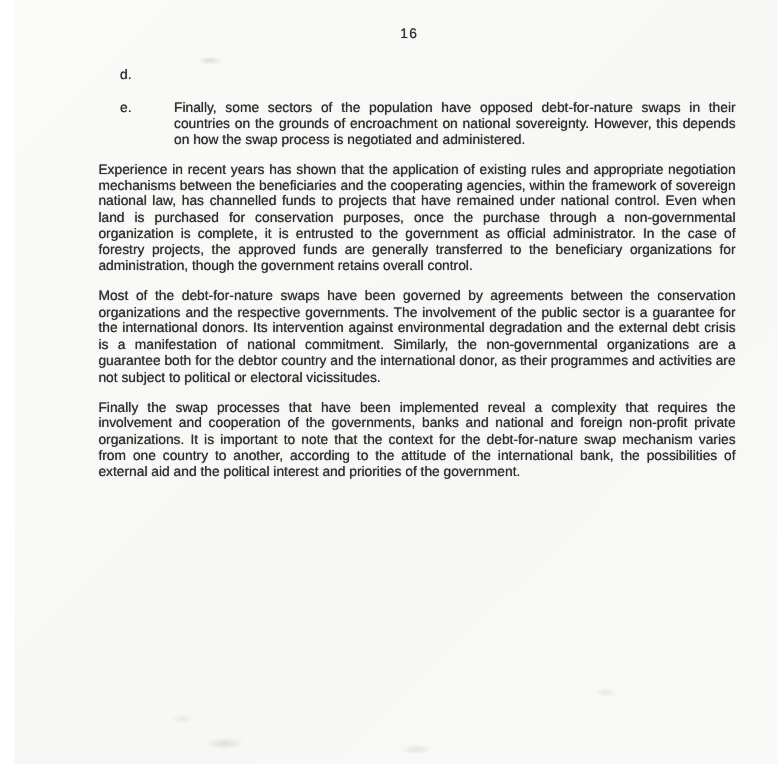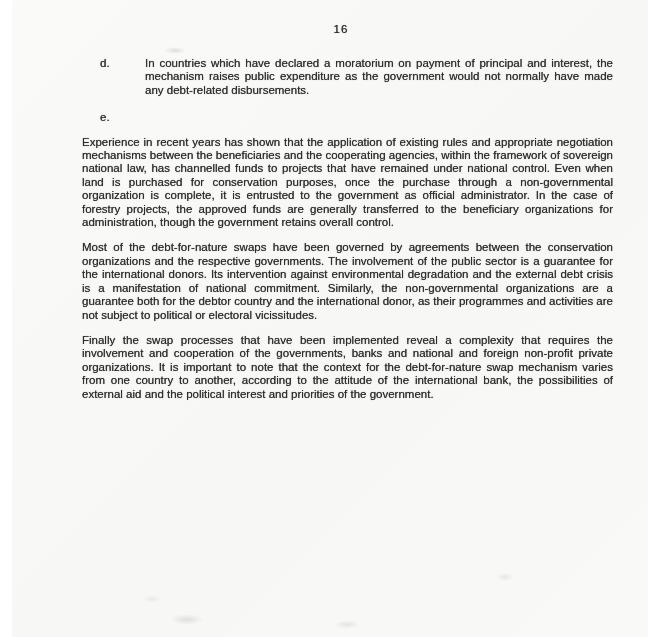--- a/index.html
+++ b/index.html
@@ -90,25 +90,25 @@
 
 <div class="paper">
 
   <div class="page-number">16</div>
 
   <div class="body-block">
 
 
     <div class="list-item item-d">
       <span class="li-label">d.</span>
-      <p class="li-text">In countries which have declared a moratorium on payment of principal and interest, the mechanism raises public expenditure as the government would not normally have made any debt-related disbursements.</p>
     </div>
 
     <div class="list-item item-e">
       <span class="li-label">e.</span>
+      <p class="li-text">Finally, some sectors of the population have opposed debt-for-nature swaps in their countries on the grounds of encroachment on national sovereignty. However, this depends on how the swap process is negotiated and administered.</p>
     </div>
 
     <p class="full-para">Experience in recent years has shown that the application of existing rules and appropriate negotiation mechanisms between the beneficiaries and the cooperating agencies, within the framework of sovereign national law, has channelled funds to projects that have remained under national control. Even when land is purchased for conservation purposes, once the purchase through a non-governmental organization is complete, it is entrusted to the government as official administrator. In the case of forestry projects, the approved funds are generally transferred to the beneficiary organizations for administration, though the government retains overall control.</p>
 
     <p class="full-para">Most of the debt-for-nature swaps have been governed by agreements between the conservation organizations and the respective governments. The involvement of the public sector is a guarantee for the international donors. Its intervention against environmental degradation and the external debt crisis is a manifestation of national commitment. Similarly, the non-governmental organizations are a guarantee both for the debtor country and the international donor, as their programmes and activities are not subject to political or electoral vicissitudes.</p>
 
     <p class="full-para">Finally the swap processes that have been implemented reveal a complexity that requires the involvement and cooperation of the governments, banks and national and foreign non-profit private organizations. It is important to note that the context for the debt-for-nature swap mechanism varies from one country to another, according to the attitude of the international bank, the possibilities of external aid and the political interest and priorities of the government.</p>
 
   </div>
 

